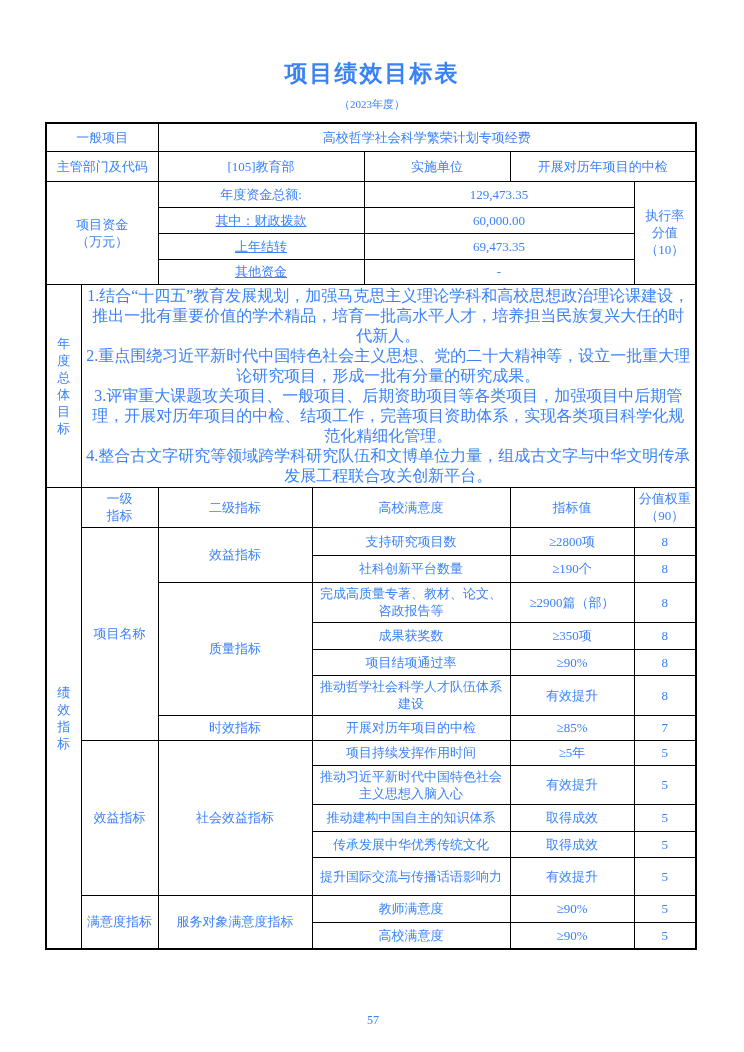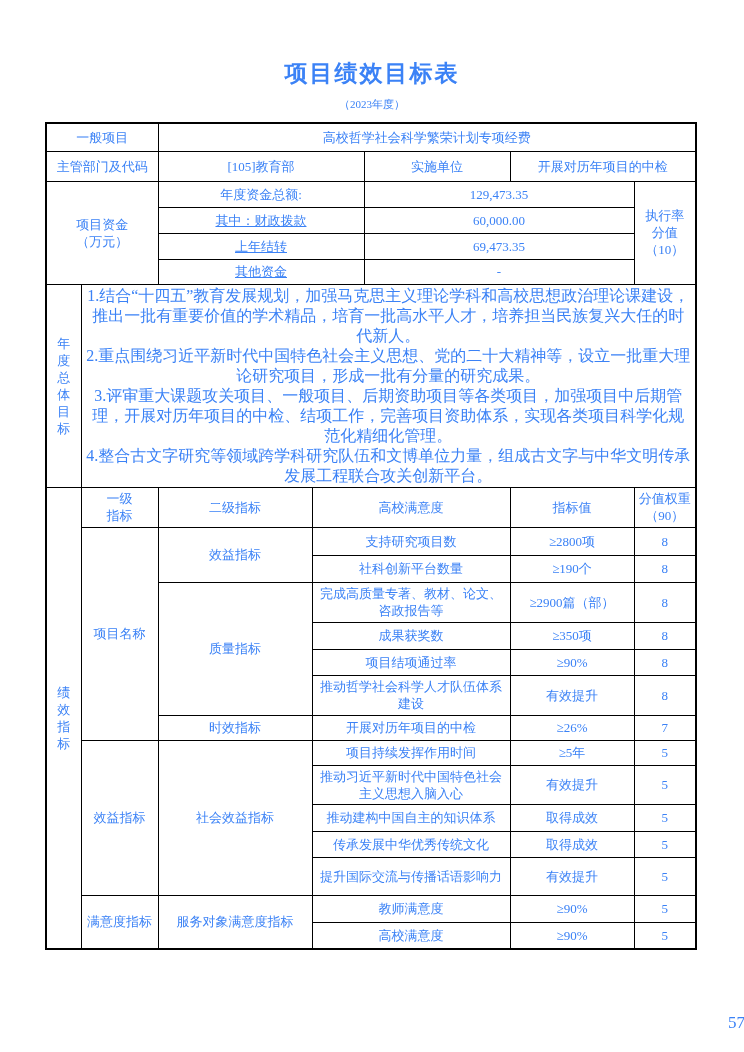--- a/index.html
+++ b/index.html
@@ -42,21 +42,21 @@
   .fund-label{text-align:right;padding-right:26px;text-decoration:underline;}
   .fund-val{text-align:right;padding-right:7px;}
   .goals{
     text-align:left;vertical-align:top;
     padding:6px 8px 0 8px;
   }
   .goals div{font-size:16px;line-height:20px;}
   .l3{text-align:left;padding:2px 6px;margin-top:41px;}
   .footer{
     position:absolute;top:1013px;left:1px;width:100%;
-    text-align:right;font-size:17px;
+    text-align:center;font-size:12px;
   }
 </style>
 </head>
 <body>
 
 <div class="page">
 
   <h1 class="title">项目绩效目标表</h1>
   <div class="subtitle">（2023年度）</div>
 
@@ -166,21 +166,21 @@
       </tr>
       <tr style="height:40px">
         <td colspan="2" class="l3">推动哲学社会科学人才队伍体系建设</td>
         <td>有效提升</td>
         <td>8</td>
       </tr>
 
       <tr style="height:25px">
         <td>时效指标</td>
         <td colspan="2" class="l3">开展对历年项目的中检</td>
-        <td>≥26%</td>
+        <td>≥85%</td>
         <td>7</td>
       </tr>
 
       <tr style="height:25px">
         <td rowspan="5">效益指标</td>
         <td rowspan="5">社会效益指标</td>
         <td colspan="2" class="l3">项目持续发挥作用时间</td>
         <td>≥5年</td>
         <td>5</td>
       </tr>

